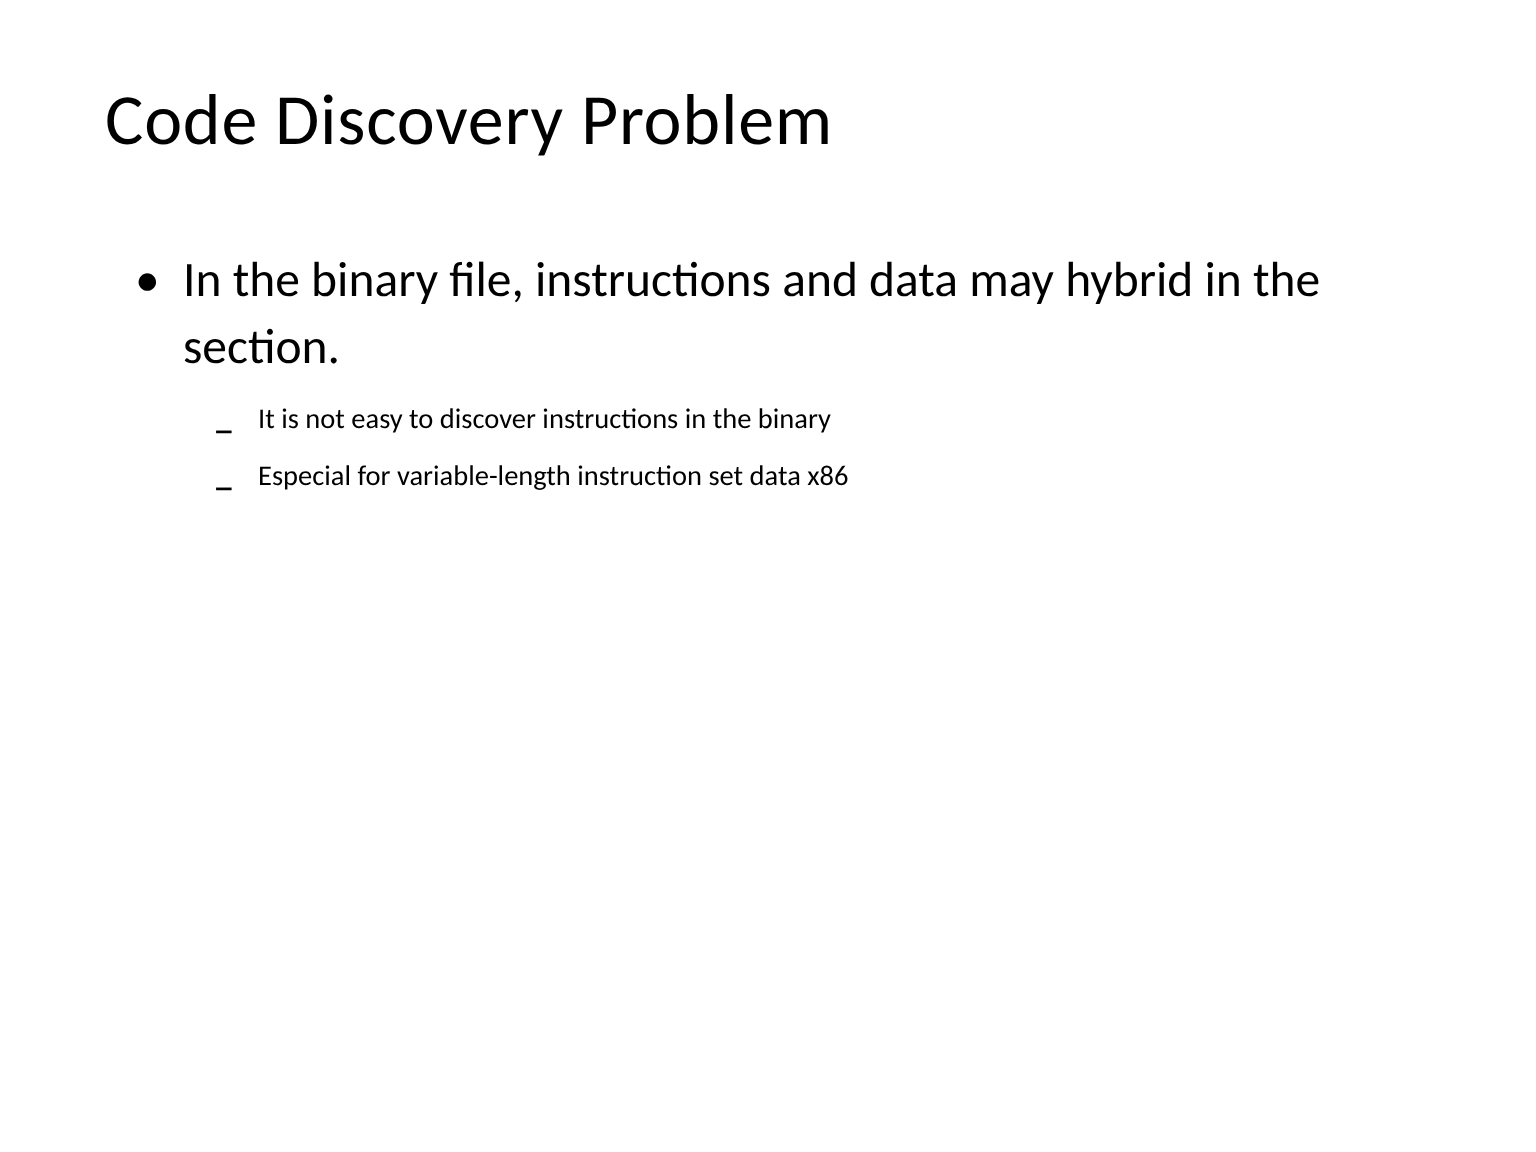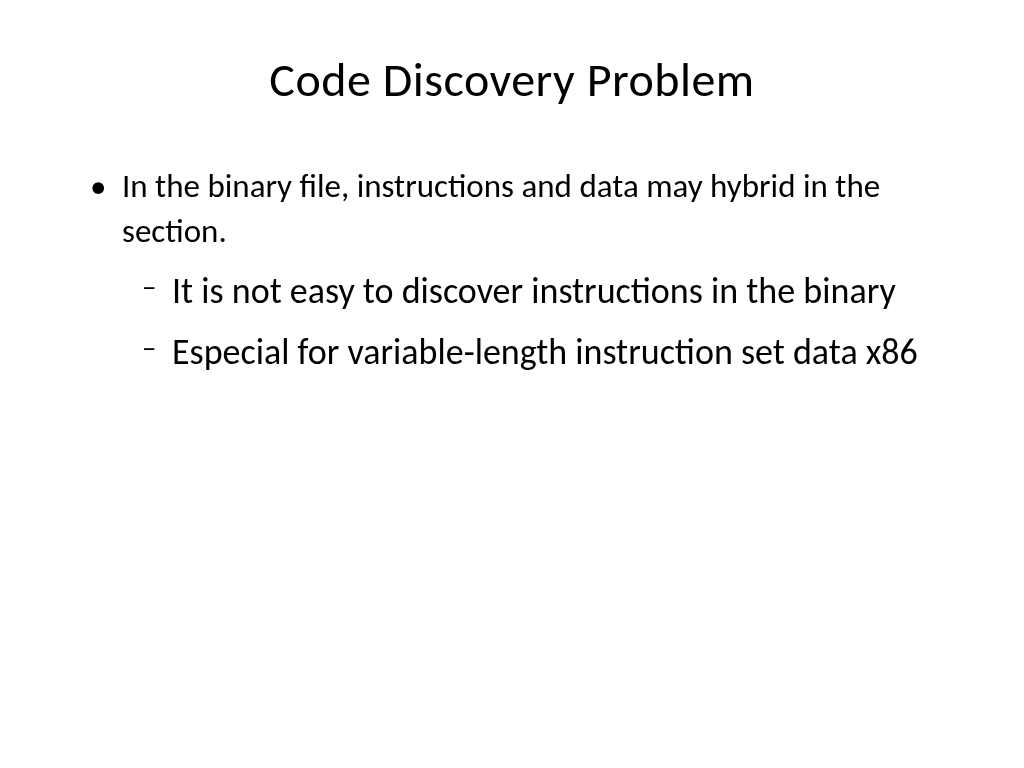--- a/index.html
+++ b/index.html
@@ -16,21 +16,21 @@
       overflow: hidden;
     }
     .slide {
       width: 100%;
       height: 100%;
       padding: 50px 70px 60px 70px;
     }
     .title {
       font-size: 48px;
       font-weight: 400;
-      text-align: center;
+      text-align: left;
       margin-bottom: 55px;
       letter-spacing: 0.5px;
     }
     .content {
       padding-left: 20px;
     }
     ul.level1 {
       list-style: none;
     }
     ul.level1 > li {
@@ -47,21 +47,21 @@
       top: 0;
       font-size: 33px;
     }
     ul.level2 {
       list-style: none;
       margin-top: 14px;
       margin-left: 20px;
     }
     ul.level2 > li {
       position: relative;
-      font-size: 36px;
+      font-size: 19px;
       line-height: 1.35;
       padding-left: 30px;
       margin-bottom: 12px;
     }
     ul.level2 > li::before {
       content: "–";
       position: absolute;
       left: 0;
       top: 0;
       font-size: 29px;

